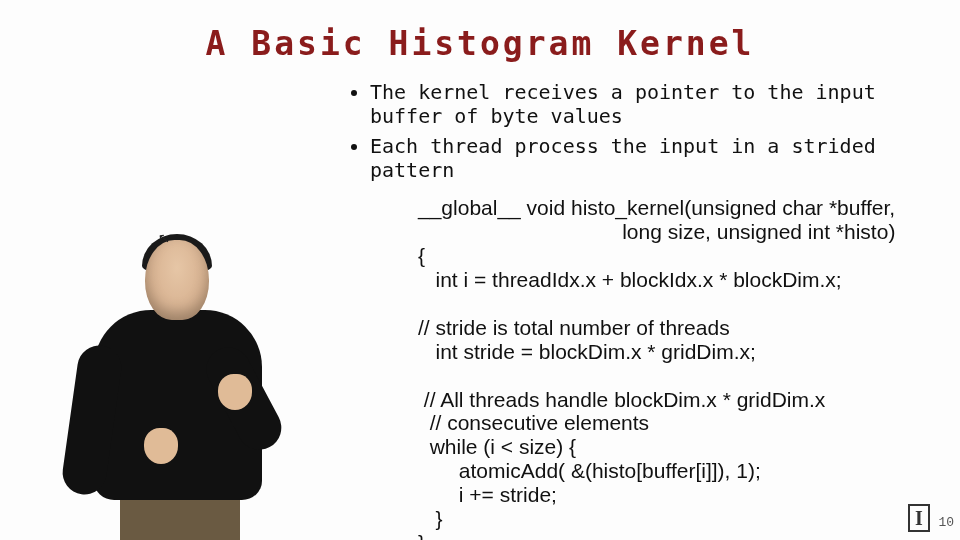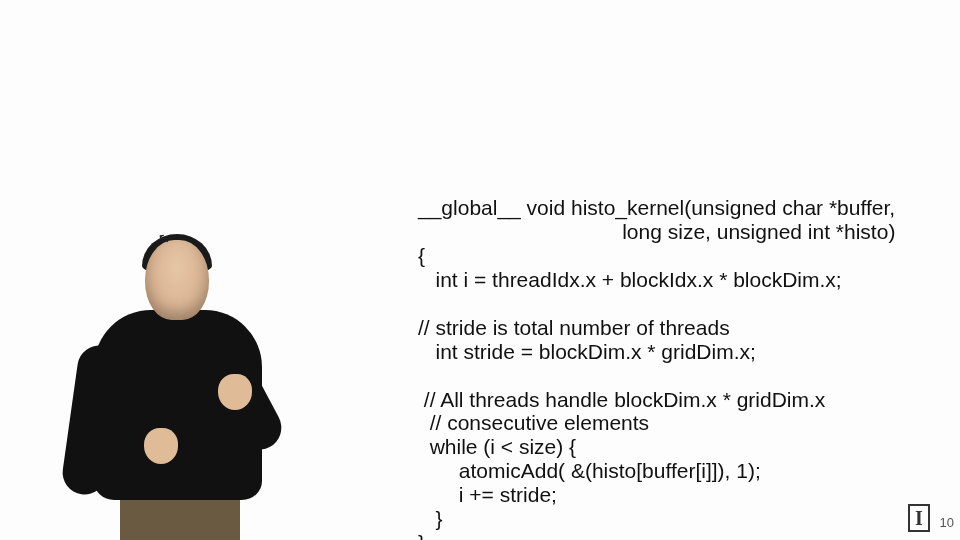--- a/index.html
+++ b/index.html
@@ -171,31 +171,38 @@
     font-family: Georgia, "Times New Roman", serif;
     font-weight: bold;
     font-size: 20px;
     color: #333;
     line-height: 1;
   }
   .page-num {
     position: absolute;
     right: 6px;
     bottom: 10px;
-    font-family: Liberation Sans, sans-serif;
+    font-family: Liberation Mono, monospace;
     font-size: 13px;
     color: #555;
   }
 </style>
 </head>
 <body>
 
 <div class="slide">
 
-
+  <div class="title">A Basic Histogram Kernel</div>
+
+  <div class="bullets">
+    <ul>
+      <li>The kernel receives a pointer to the input buffer of byte values</li>
+      <li>Each thread process the input  in a strided pattern</li>
+    </ul>
+  </div>
 
   <div class="code">__global__ void histo_kernel(unsigned char *buffer,
                                    long size, unsigned int *histo)
 {
    int i = threadIdx.x + blockIdx.x * blockDim.x;
 
 // stride is total number of threads
    int stride = blockDim.x * gridDim.x;
 
  // All threads handle blockDim.x * gridDim.x

